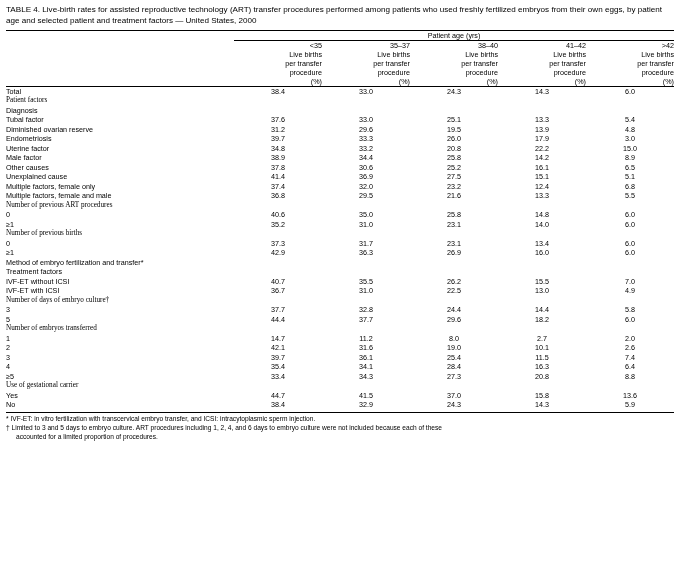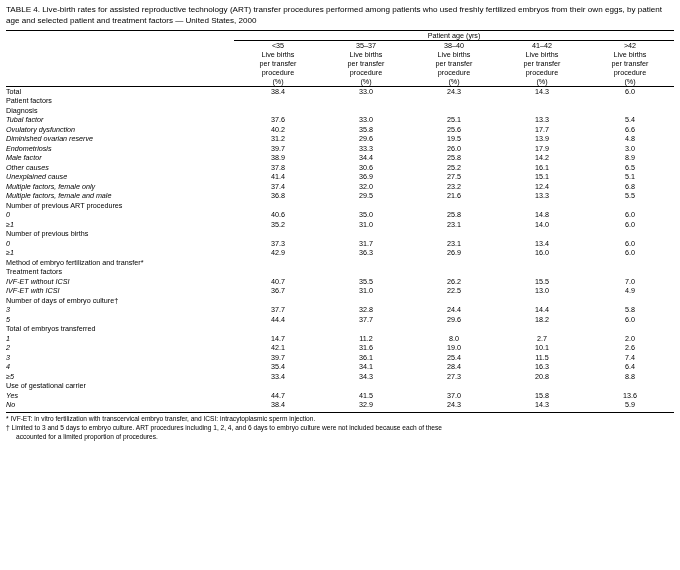--- a/index.html
+++ b/index.html
@@ -53,35 +53,35 @@
   .spangroup {
     text-align: center;
     font-size: 7.4px;
     padding-bottom: 1px;
     margin-top: 26px;
   }
   .group-underline {
     border-bottom: 0.8px solid #000;
   }
   .head-cell {
-    text-align: center;
+    text-align: right;
     line-height: 1.25;
     padding: 2px 0 3px 0;
     font-size: 7.2px;
   }
   .head-cell .hl { display: block; }
   .row td {
     padding: 0.55px 0;
     line-height: 1.32;
   }
   .lbl-0 { padding-left: 0px; margin-left: 20px; }
-  .lbl-1 { padding-left: 11px; font-style: italic; }
+  .lbl-1 { padding-left: 11px; }
   .val { text-align: center; }
   .section-gap td { padding-top: 4.2px; }
-  .small-gap td { padding-top: 3.2px; }
+  .small-gap td { padding-top: 3.2px; font-family: Liberation Serif, serif; }
   .footnotes {
     margin: 0 6px;
     padding-top: 2px;
     font-size: 6.6px;
     line-height: 1.3;
   }
   .footnotes div { padding-bottom: 0.5px; }
   .fn-indent { padding-left: 10px; }
 </style>
 </head>
@@ -186,44 +186,44 @@
         </tr>
         <tr class="row">
           <td class="lbl-1">Tubal factor</td>
           <td class="val">37.6</td>
           <td class="val">33.0</td>
           <td class="val">25.1</td>
           <td class="val">13.3</td>
           <td class="val">5.4</td>
         </tr>
         <tr class="row">
-          <td class="lbl-1">Ovulatory dysfunction</td>
-          <td class="val">40.2</td>
-          <td class="val">35.8</td>
-          <td class="val">25.6</td>
-          <td class="val">17.7</td>
-          <td class="val">6.6</td>
-        </tr>
-        <tr class="row">
           <td class="lbl-1">Diminished ovarian reserve</td>
           <td class="val">31.2</td>
           <td class="val">29.6</td>
           <td class="val">19.5</td>
           <td class="val">13.9</td>
           <td class="val">4.8</td>
         </tr>
         <tr class="row">
           <td class="lbl-1">Endometriosis</td>
           <td class="val">39.7</td>
           <td class="val">33.3</td>
           <td class="val">26.0</td>
           <td class="val">17.9</td>
           <td class="val">3.0</td>
         </tr>
         <tr class="row">
+          <td class="lbl-1">Uterine factor</td>
+          <td class="val">34.8</td>
+          <td class="val">33.2</td>
+          <td class="val">20.8</td>
+          <td class="val">22.2</td>
+          <td class="val">15.0</td>
+        </tr>
+        <tr class="row">
           <td class="lbl-1">Male factor</td>
           <td class="val">38.9</td>
           <td class="val">34.4</td>
           <td class="val">25.8</td>
           <td class="val">14.2</td>
           <td class="val">8.9</td>
         </tr>
         <tr class="row">
           <td class="lbl-1">Other causes</td>
           <td class="val">37.8</td>
@@ -354,21 +354,21 @@
         </tr>
         <tr class="row">
           <td class="lbl-1">5</td>
           <td class="val">44.4</td>
           <td class="val">37.7</td>
           <td class="val">29.6</td>
           <td class="val">18.2</td>
           <td class="val">6.0</td>
         </tr>
         <tr class="row small-gap">
-          <td class="lbl-0">Total of embryos transferred</td>
+          <td class="lbl-0">Number of embryos transferred</td>
           <td class="val"></td>
           <td class="val"></td>
           <td class="val"></td>
           <td class="val"></td>
           <td class="val"></td>
         </tr>
         <tr class="row">
           <td class="lbl-1">1</td>
           <td class="val">14.7</td>
           <td class="val">11.2</td>

